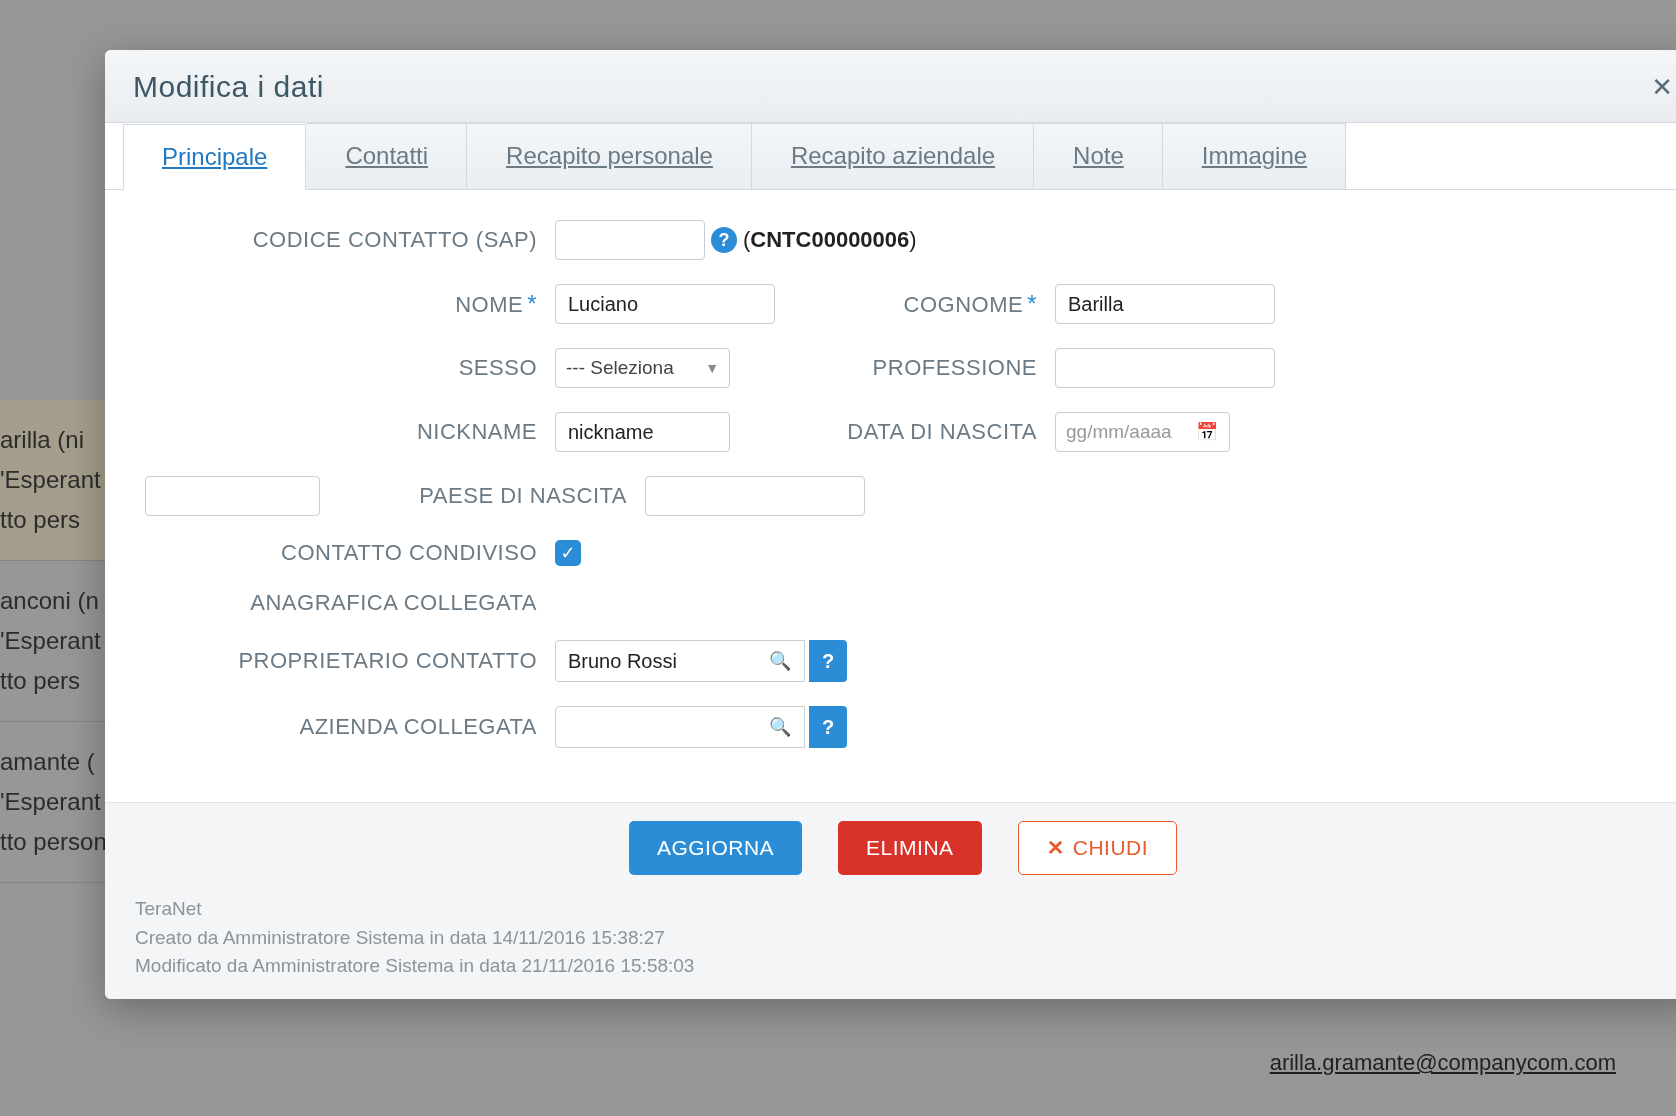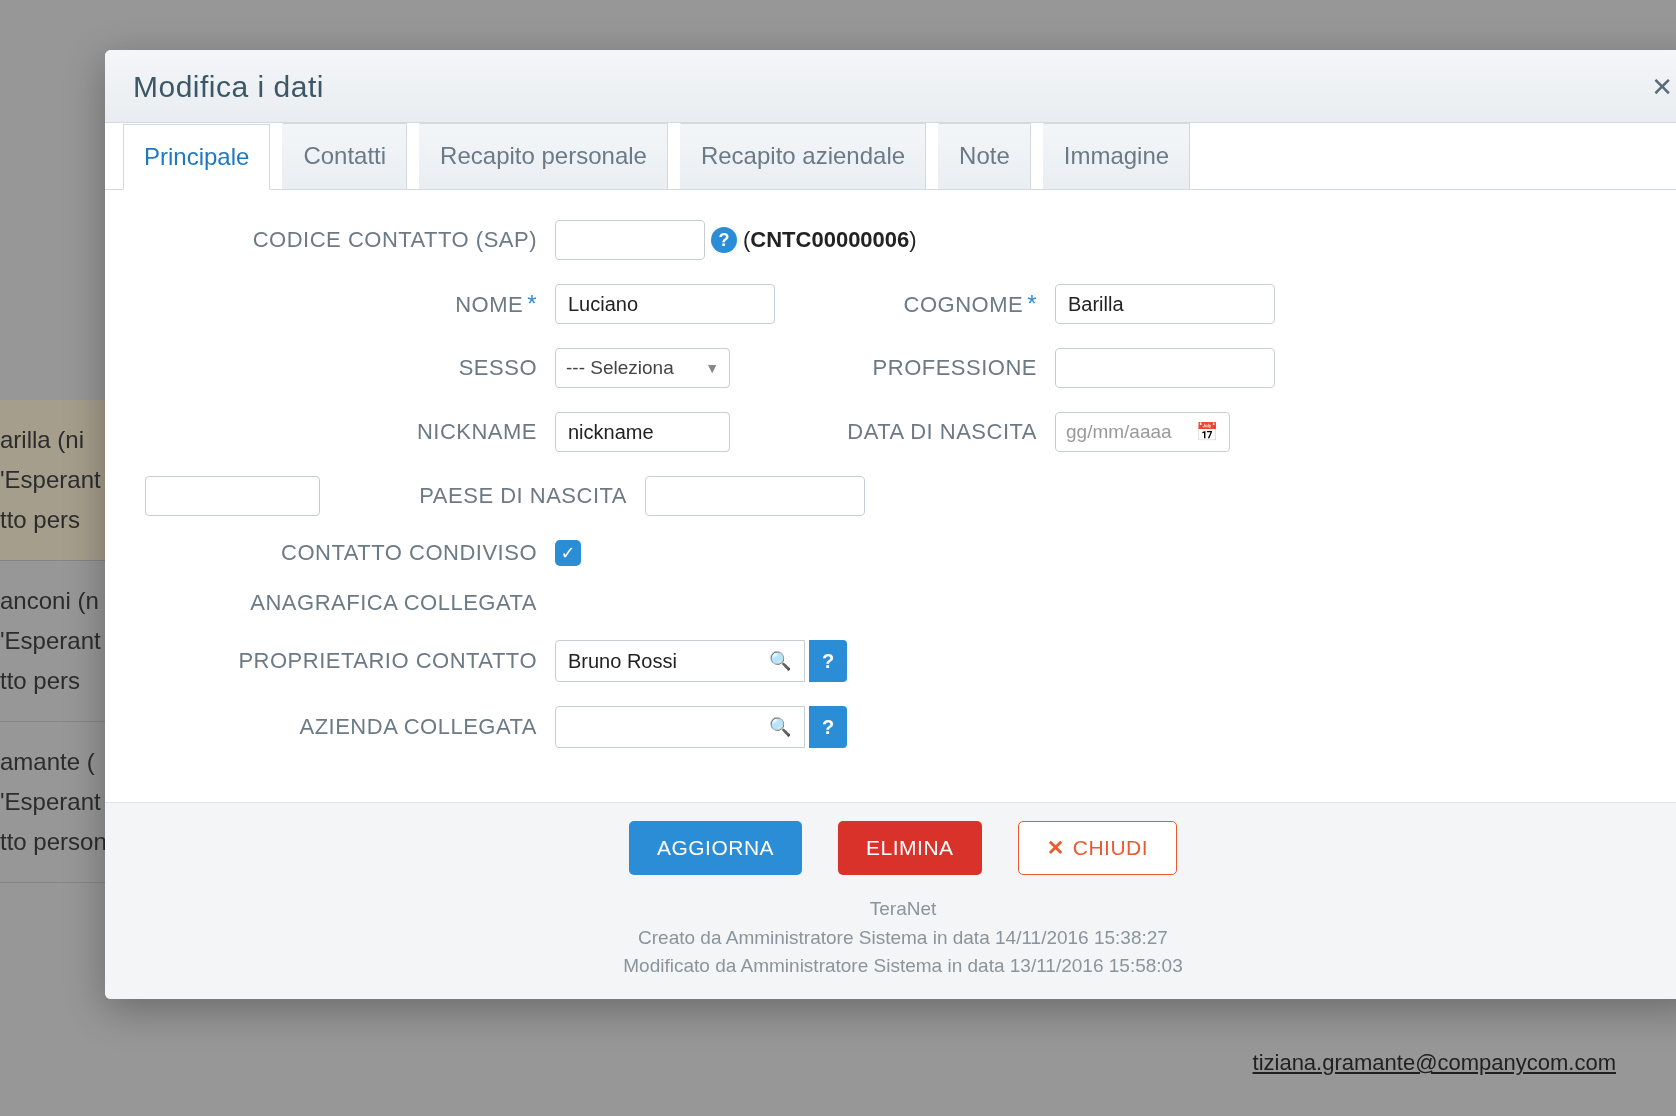--- a/index.html
+++ b/index.html
@@ -60,30 +60,31 @@
   background: none;
   border: none;
 }
 .tabs {
   display: flex;
   border-bottom: 1px solid #d4d9de;
   background: #fff;
   padding-left: 18px;
 }
 .tab {
-  padding: 18px 20px;
+  padding: 18px 38px;
   color: #6b7a85;
   font-size: 24px;
   cursor: pointer;
   border: 1px solid transparent;
   border-bottom: none;
   background: linear-gradient(#f3f6f9, #e9eef2);
-  margin-right: 12px;
+  margin-right: 0;
   border-right: 1px solid #d4d9de;
   border-top: 1px solid #d4d9de;
+  text-decoration: underline;
 }
 .tab:first-child { border-left: 1px solid #d4d9de; }
 .tab.active {
   background: #fff;
   color: #1f78c2;
   border: 1px solid #d4d9de;
   border-bottom: 1px solid #fff;
   position: relative;
   top: 1px;
 }
@@ -217,21 +218,21 @@
   border-radius: 5px;
   border: none;
   cursor: pointer;
   letter-spacing: 0.5px;
 }
 .btn-primary { background: #2a8dd6; color: #fff; }
 .btn-danger { background: #d9322b; color: #fff; }
 .btn-outline { background: #fff; border: 1.5px solid #e85c2e; color: #e85c2e; display: inline-flex; align-items: center; gap: 8px; }
 .btn-outline .x { font-weight: bold; }
 .meta-info {
-  text-align: center;
+  text-align: left;
   color: #8a949c;
   font-size: 19px;
   margin-top: 20px;
   line-height: 1.5;
 }
 </style>
 </head>
 <body>
 
 <div class="bg-content">
@@ -246,21 +247,21 @@
       <div class="bg-line">anconi (n</div>
       <div class="bg-line">'Esperant</div>
       <div class="bg-line">tto pers</div>
     </div>
     <div class="bg-row">
       <div class="bg-line">amante (</div>
       <div class="bg-line">'Esperant</div>
       <div class="bg-line">tto personale condiviso</div>
     </div>
   </div>
-  <div class="bg-email">tiziana.gramante@companycom.com</div>
+  <div class="bg-email">arilla.gramante@companycom.com</div>
 </div>
 <div class="bg-overlay"></div>
 
 <div class="modal">
   <div class="modal-header">
     <div class="modal-title">Modifica i dati</div>
     <button class="close-x">✕</button>
   </div>
 
   <div class="tabs">
@@ -352,16 +353,16 @@
       <button class="btn btn-primary">AGGIORNA</button>
       <button class="btn btn-danger">ELIMINA</button>
       <button class="btn btn-outline">
           <span class="x">✕</span>
           <span>CHIUDI</span>
         </button>
     </div>
     <div class="meta-info">
       <div>TeraNet</div>
       <div>Creato da Amministratore Sistema in data 14/11/2016 15:38:27</div>
-      <div>Modificato da Amministratore Sistema in data 13/11/2016 15:58:03</div>
+      <div>Modificato da Amministratore Sistema in data 21/11/2016 15:58:03</div>
     </div>
   </div>
 </div>
 
 </body></html>

